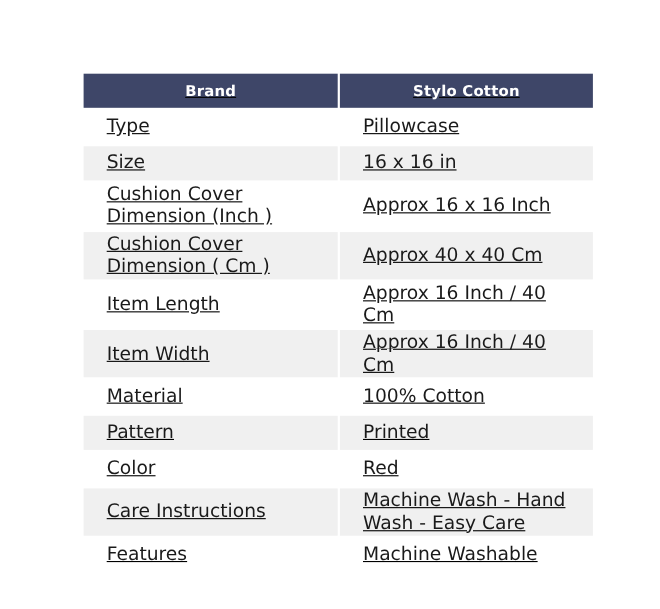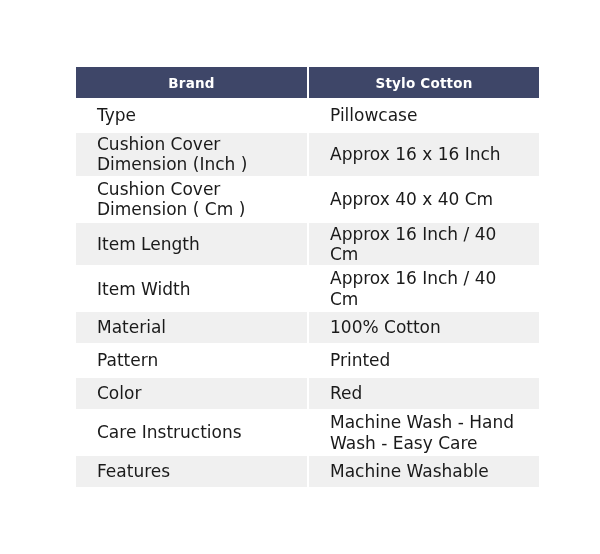--- a/index.html
+++ b/index.html
@@ -12,20 +12,21 @@
     background: var(--page-bg, #ffffff);
     font-family: "DejaVu Sans", "Liberation Sans", sans-serif;
     overflow: hidden;
     position: relative;
   }
   .table-wrap {
     position: absolute;
     left: 74px;
     top: 65px;
     width: 467px;
+    text-decoration: underline;
   }
   table.spec-table {
     border-collapse: separate;
     border-spacing: 2px;
     width: 467px;
     table-layout: fixed;
   }
   col.c1 { width: 231px; }
   col.c2 { width: 230px; }
   table.spec-table th {
@@ -67,20 +68,24 @@
         <th>Brand</th>
         <th>Stylo Cotton</th>
       </tr>
     </thead>
     <tbody id="spec-body">
         <tr>
           <td>Type</td>
           <td>Pillowcase</td>
         </tr>
         <tr>
+          <td>Size</td>
+          <td>16 x 16 in</td>
+        </tr>
+        <tr>
           <td>Cushion Cover Dimension (Inch )</td>
           <td>Approx 16 x 16 Inch</td>
         </tr>
         <tr>
           <td>Cushion Cover Dimension ( Cm )</td>
           <td>Approx 40 x 40 Cm</td>
         </tr>
         <tr>
           <td>Item Length</td>
           <td>Approx 16 Inch / 40 Cm</td>

